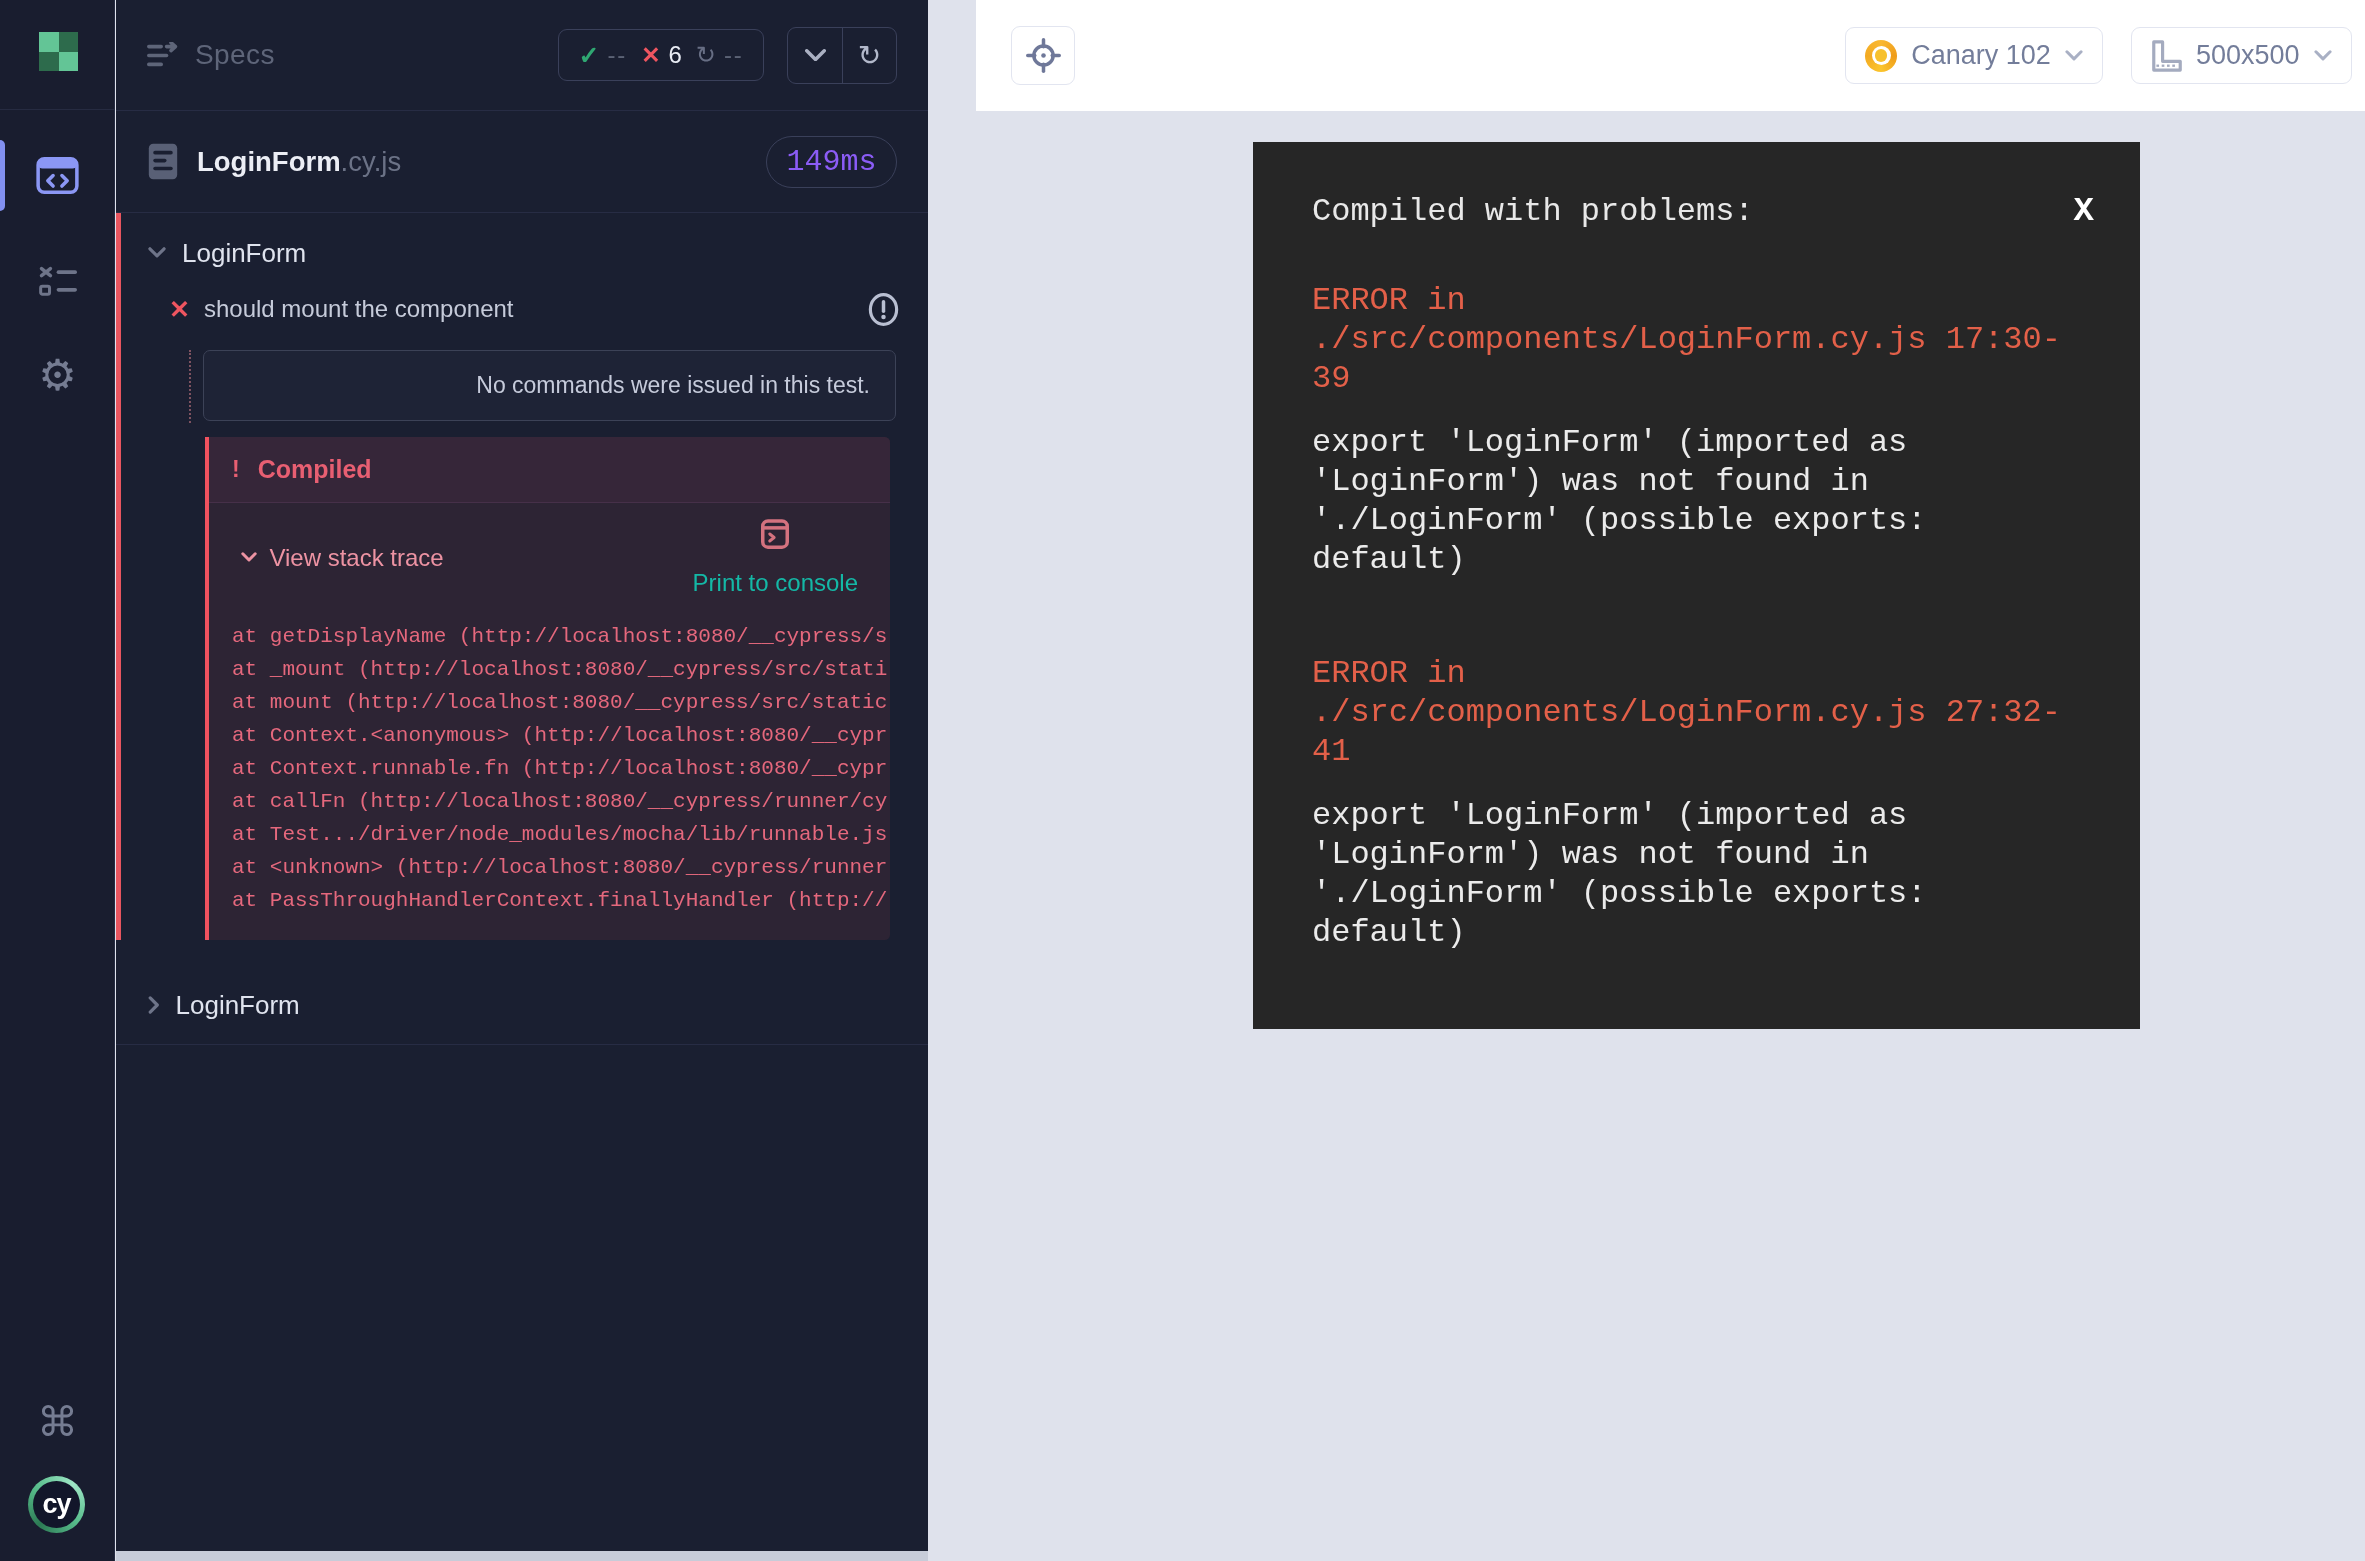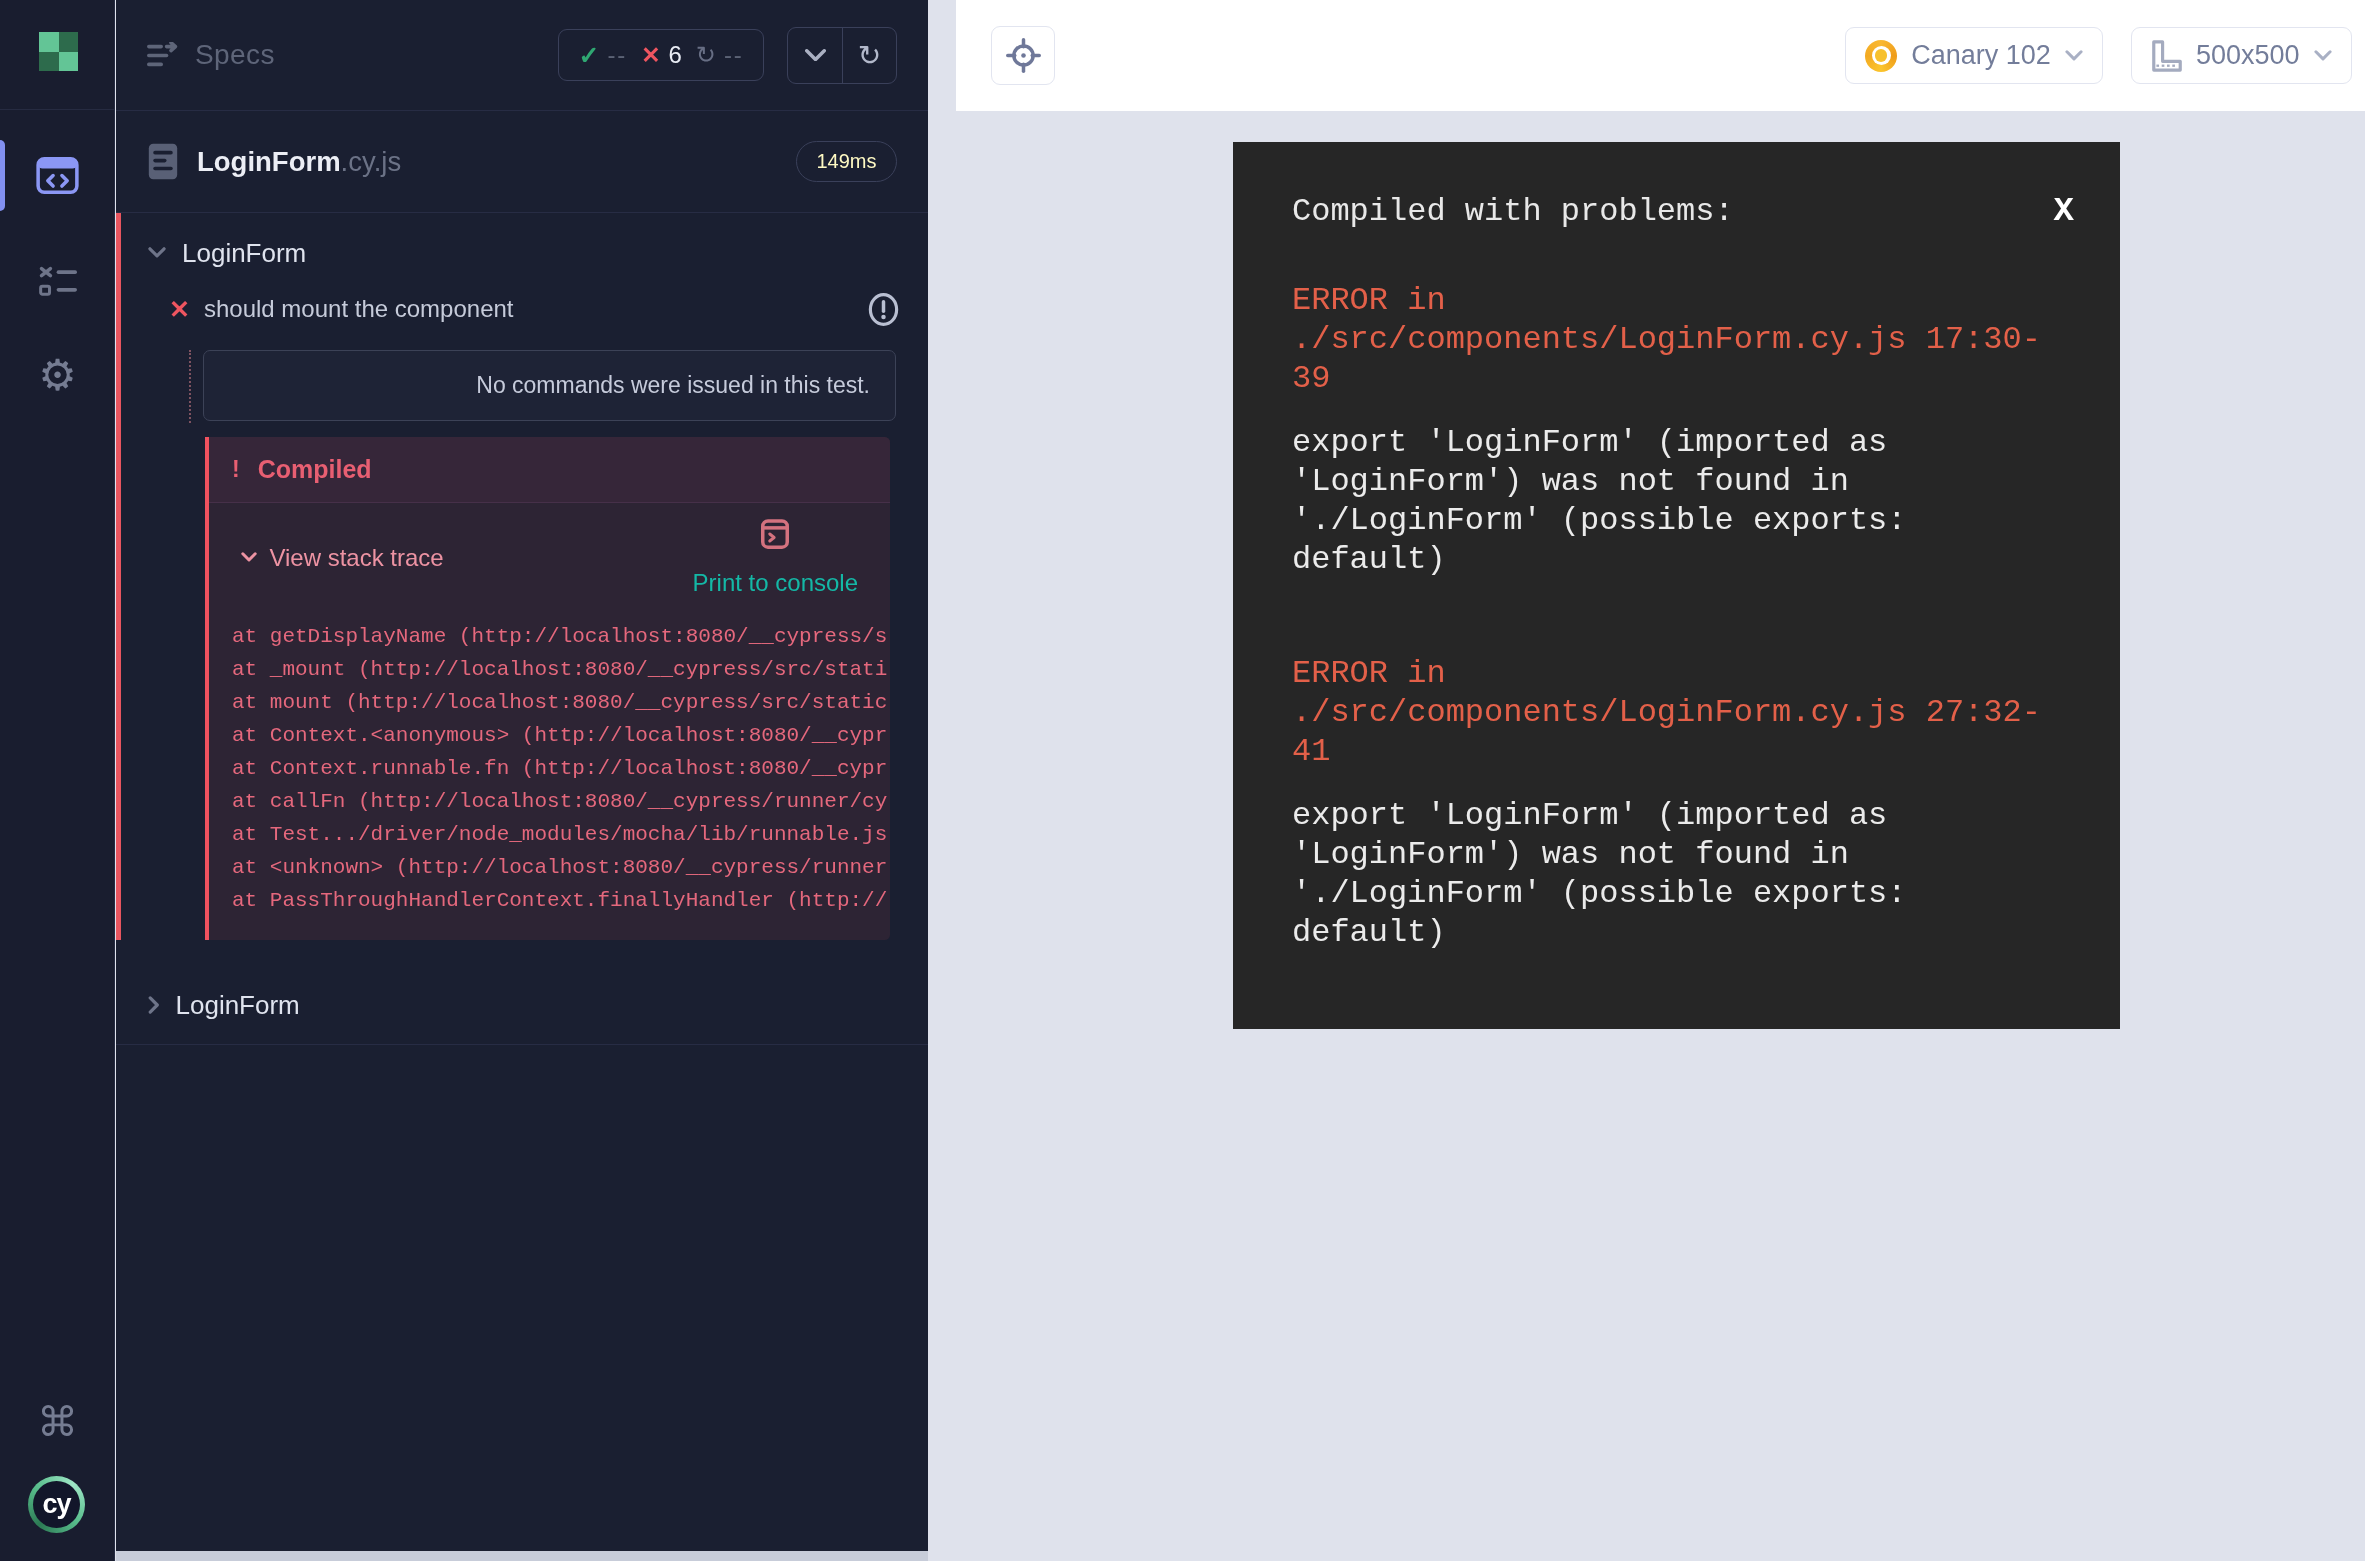--- a/index.html
+++ b/index.html
@@ -37,21 +37,21 @@
   .pend-glyph { color:#676e84; font-size:24px; }
   .stat .count { color:#e9ecf4; }
   .split-btn { display:flex; border:0.9px solid #3a405a; border-radius:9px; overflow:hidden; }
   .split-cell { width:54px; height:55px; display:flex; align-items:center; justify-content:center; cursor:pointer; }
   .split-cell + .split-cell { border-left:0.9px solid #3a405a; }
   .refresh-glyph { color:#b2b8ca; font-size:28px; }
 
   .file-row { height:101px; display:flex; align-items:center; padding:0 31px; cursor:pointer; }
   .file-name { margin-left:18px; font-size:27.5px; font-weight:bold; color:#eceef5; }
   .file-ext { font-size:27.5px; color:#6b7286; font-weight:normal; }
-  .duration-badge { margin-left:auto; border:0.9px solid #3a405a; border-radius:886px; padding:8px 19.5px; font-size:20px; color:#fef9c3; }
+  .duration-badge { margin-left:auto; border:0.9px solid #3a405a; border-radius:886px; padding:8px 19.5px; font-size:30px; color:#8b5cf6;font-family:Liberation Mono, monospace; }
 
   .failed-block { border-left:5.3px solid #e8555f; padding-top:12.4px; }
   .suite-row { display:flex; align-items:center; gap:16px; padding:12.4px 0 12.4px 27px; cursor:pointer; color:#dfe3ee; font-size:26px; }
   .test-row { display:flex; align-items:center; padding:10.6px 27px 10.6px 48px; cursor:pointer; }
   .test-title { margin-left:14px; font-size:24px; color:#c6cbda; }
   .test-row .right-ico { margin-left:auto; }
 
   .test-body { margin:12.4px 32px 0 82px; position:relative;text-align:right; }
   .hook-dots { position:absolute; left:-14px; top:0px; height:73px; border-left:2.7px dotted #7e5260; }
   .no-commands { border:0.9px solid #3c4257; border-radius:7px; background:#1e2336; color:#c6cbdb; font-size:23px; padding:21px 25px; }
@@ -64,21 +64,21 @@
   .error-controls { display:flex; align-items:center; padding:16px 32px; }
   .vst { display:flex; align-items:center; gap:12.4px; color:#ed93a3; font-size:24px; cursor:pointer; }
   .ptc { margin-left:auto; display:flex; align-items:center; gap:20px; color:#14b8a6; font-size:24px; cursor:pointer;flex-direction:column; }
   .stack { padding:7px 0 23px 23px; font-family:"Liberation Mono", monospace; font-size:21px; line-height:33px; color:#e5687d; white-space:pre; overflow:hidden; }
 
   .collapsed-row { display:flex; align-items:center; gap:16px; padding:23px 0 23px 32px; cursor:pointer; color:#dfe3ee; font-size:26px; }
 
   .hscrollbar { position:absolute; bottom:0; left:0; width:100%; height:11.5px; background:#c7ccd9; }
 
   
-  .main { position:absolute; left:956px; top:0; right:0; height:100%; }
+  .main { position:absolute; left:976px; top:0; right:0; height:100%; }
   .topbar { position:absolute; top:0; left:0; right:0; height:111px; background:#ffffff; display:flex; align-items:center; padding:0 14px 0 35px; }
   .icon-btn { width:64px; height:59px; border:0.9px solid #e2e5f0; border-radius:9px; background:#fff; display:flex; align-items:center; justify-content:center; cursor:pointer; }
   .topbar-right { margin-left:auto; display:flex; align-items:center; gap:28px; }
   .select-btn { height:57px; border:0.9px solid #e2e5f0; border-radius:9px; background:#fff; display:flex; align-items:center; gap:14px; padding:0 19.5px; cursor:pointer; color:#737d9a; font-size:27px; }
   .canary-icon { width:32px; height:32px; border-radius:50%; background:conic-gradient(#f9b832, #ef9c1a, #fbc52d, #f3aa22, #f9b832); display:flex; align-items:center; justify-content:center; }
   .canary-icon .ring { width:19.5px; height:19.5px; border-radius:50%; background:#fff; display:flex; align-items:center; justify-content:center; }
   .canary-icon .core { width:12.4px; height:12.4px; border-radius:50%; background:#f7c12e; }
 
   .stage { position:absolute; top:111px; left:0; right:0; bottom:0; background:#dfe2ec; }
 

